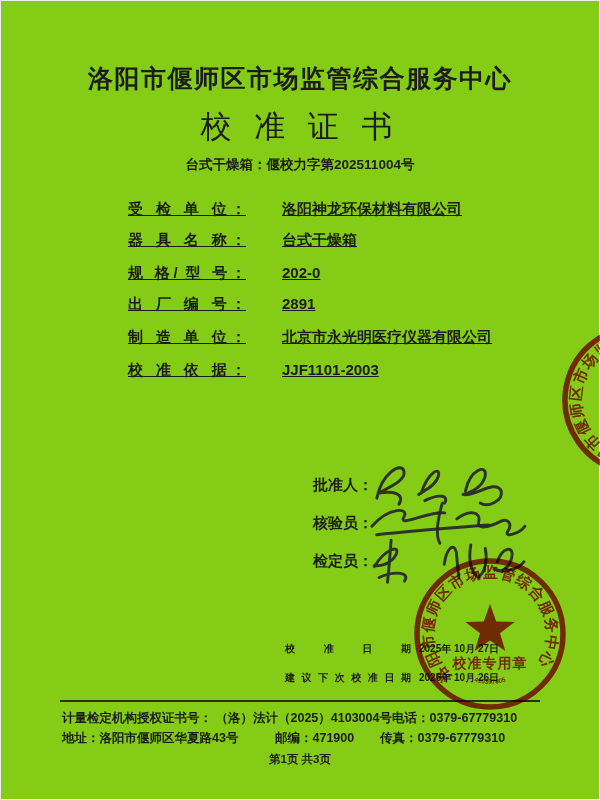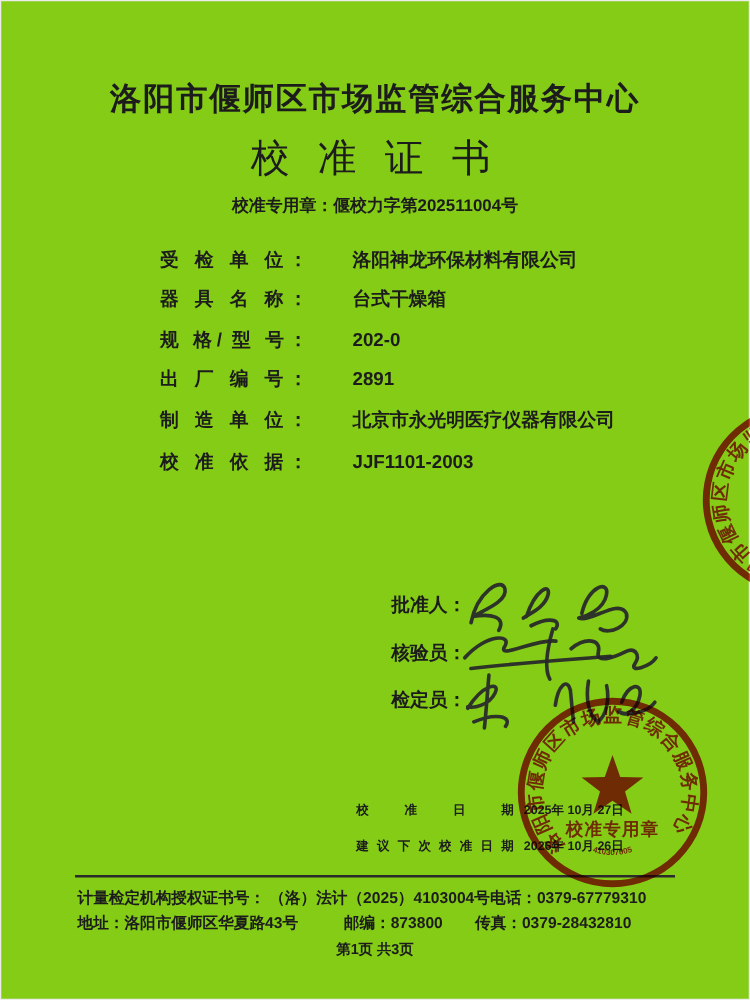--- a/index.html
+++ b/index.html
@@ -15,21 +15,21 @@
   }
   .doc-title{
     position:absolute;top:106px;left:0;width:100%;text-align:center;
     font-size:31px;font-weight:400;letter-spacing:7px;white-space:pre;
   }
   .cert-no{
     position:absolute;top:156px;left:0;width:100%;text-align:center;
     font-size:13.5px;font-weight:700;
   }
   .fields{position:absolute;top:193px;left:128px;right:50px;}
-  .frow{display:flex;align-items:baseline;height:31px;line-height:31px;font-size:15px;font-weight:700;}
+  .frow{display:flex;align-items:baseline;height:31px;line-height:31px;font-size:15px;font-weight:700;text-decoration:underline;}
   .frow:nth-child(3),.frow:nth-child(5),.frow:nth-child(6){margin-top:2px;}
   .flabel{display:inline-block;width:118px;text-align:justify;text-align-last:justify;white-space:normal;}
   .fvalue{margin-left:36px;white-space:nowrap;}
   .sig-block{position:absolute;left:313px;top:472px;}
   .sig-row{position:relative;height:38px;font-size:15px;font-weight:700;line-height:26px;}
   .sig-row svg{position:absolute;left:54px;top:-16px;}
   .dates{position:absolute;left:285px;top:634px;}
   .drow{display:flex;align-items:flex-start;height:29px;line-height:29px;font-size:10px;font-weight:700;}
   .dlabel{display:inline-block;width:126px;text-align:justify;text-align-last:justify;}
   .dvalue{margin-left:8px;white-space:nowrap;}
@@ -44,21 +44,21 @@
   .seal-right{left:552px;top:314px;}
   .ink{stroke:#26262b;stroke-width:2.4;fill:none;stroke-linecap:round;stroke-linejoin:round;opacity:.92;}
 </style>
 </head>
 <body>
 
 <div class="page">
 
   <div class="org-title">洛阳市偃师区市场监管综合服务中心</div>
   <div class="doc-title">校 准 证 书</div>
-  <div class="cert-no">校准专用章：偃校力字第202511004号</div>
+  <div class="cert-no">台式干燥箱：偃校力字第202511004号</div>
 
   <div class="fields">
     <div class="frow">
       <span class="flabel">受 检 单 位：</span>
       <span class="fvalue">洛阳神龙环保材料有限公司</span>
     </div>
     <div class="frow">
       <span class="flabel">器 具 名 称：</span>
       <span class="fvalue">台式干燥箱</span>
     </div>
@@ -119,22 +119,22 @@
       <span class="dvalue">2026年 10月 26日</span>
     </div>
   </div>
 
   <div class="divider"></div>
 
   <div class="footer">
     <span class="fl l1a">计量检定机构授权证书号： （洛）法计（2025）4103004号</span>
     <span class="fl l1b">电话：0379-67779310</span>
     <span class="fl l2a">地址：洛阳市偃师区华夏路43号</span>
-    <span class="fl l2b">邮编：873800</span>
-    <span class="fl l2c">传真：0379-28432810</span>
+    <span class="fl l2b">邮编：471900</span>
+    <span class="fl l2c">传真：0379-67779310</span>
     <div class="page-info">第1页  共3页</div>
   </div>
 
   <svg class="seal seal-bottom" width="172" height="172" viewBox="-86 -86 172 172">
     <defs>
       <path id="arc-b1" d="M -38.2 42.3 A 57 57 0 1 1 38.2 42.3" fill="none"></path>
       <path id="arc-b2" d="M -43.3 25 A 50 50 0 0 0 43.3 25" fill="none"></path>
     </defs>
     <g>
       <circle r="73" fill="none" stroke="#d42a20" stroke-width="5.5"></circle>

